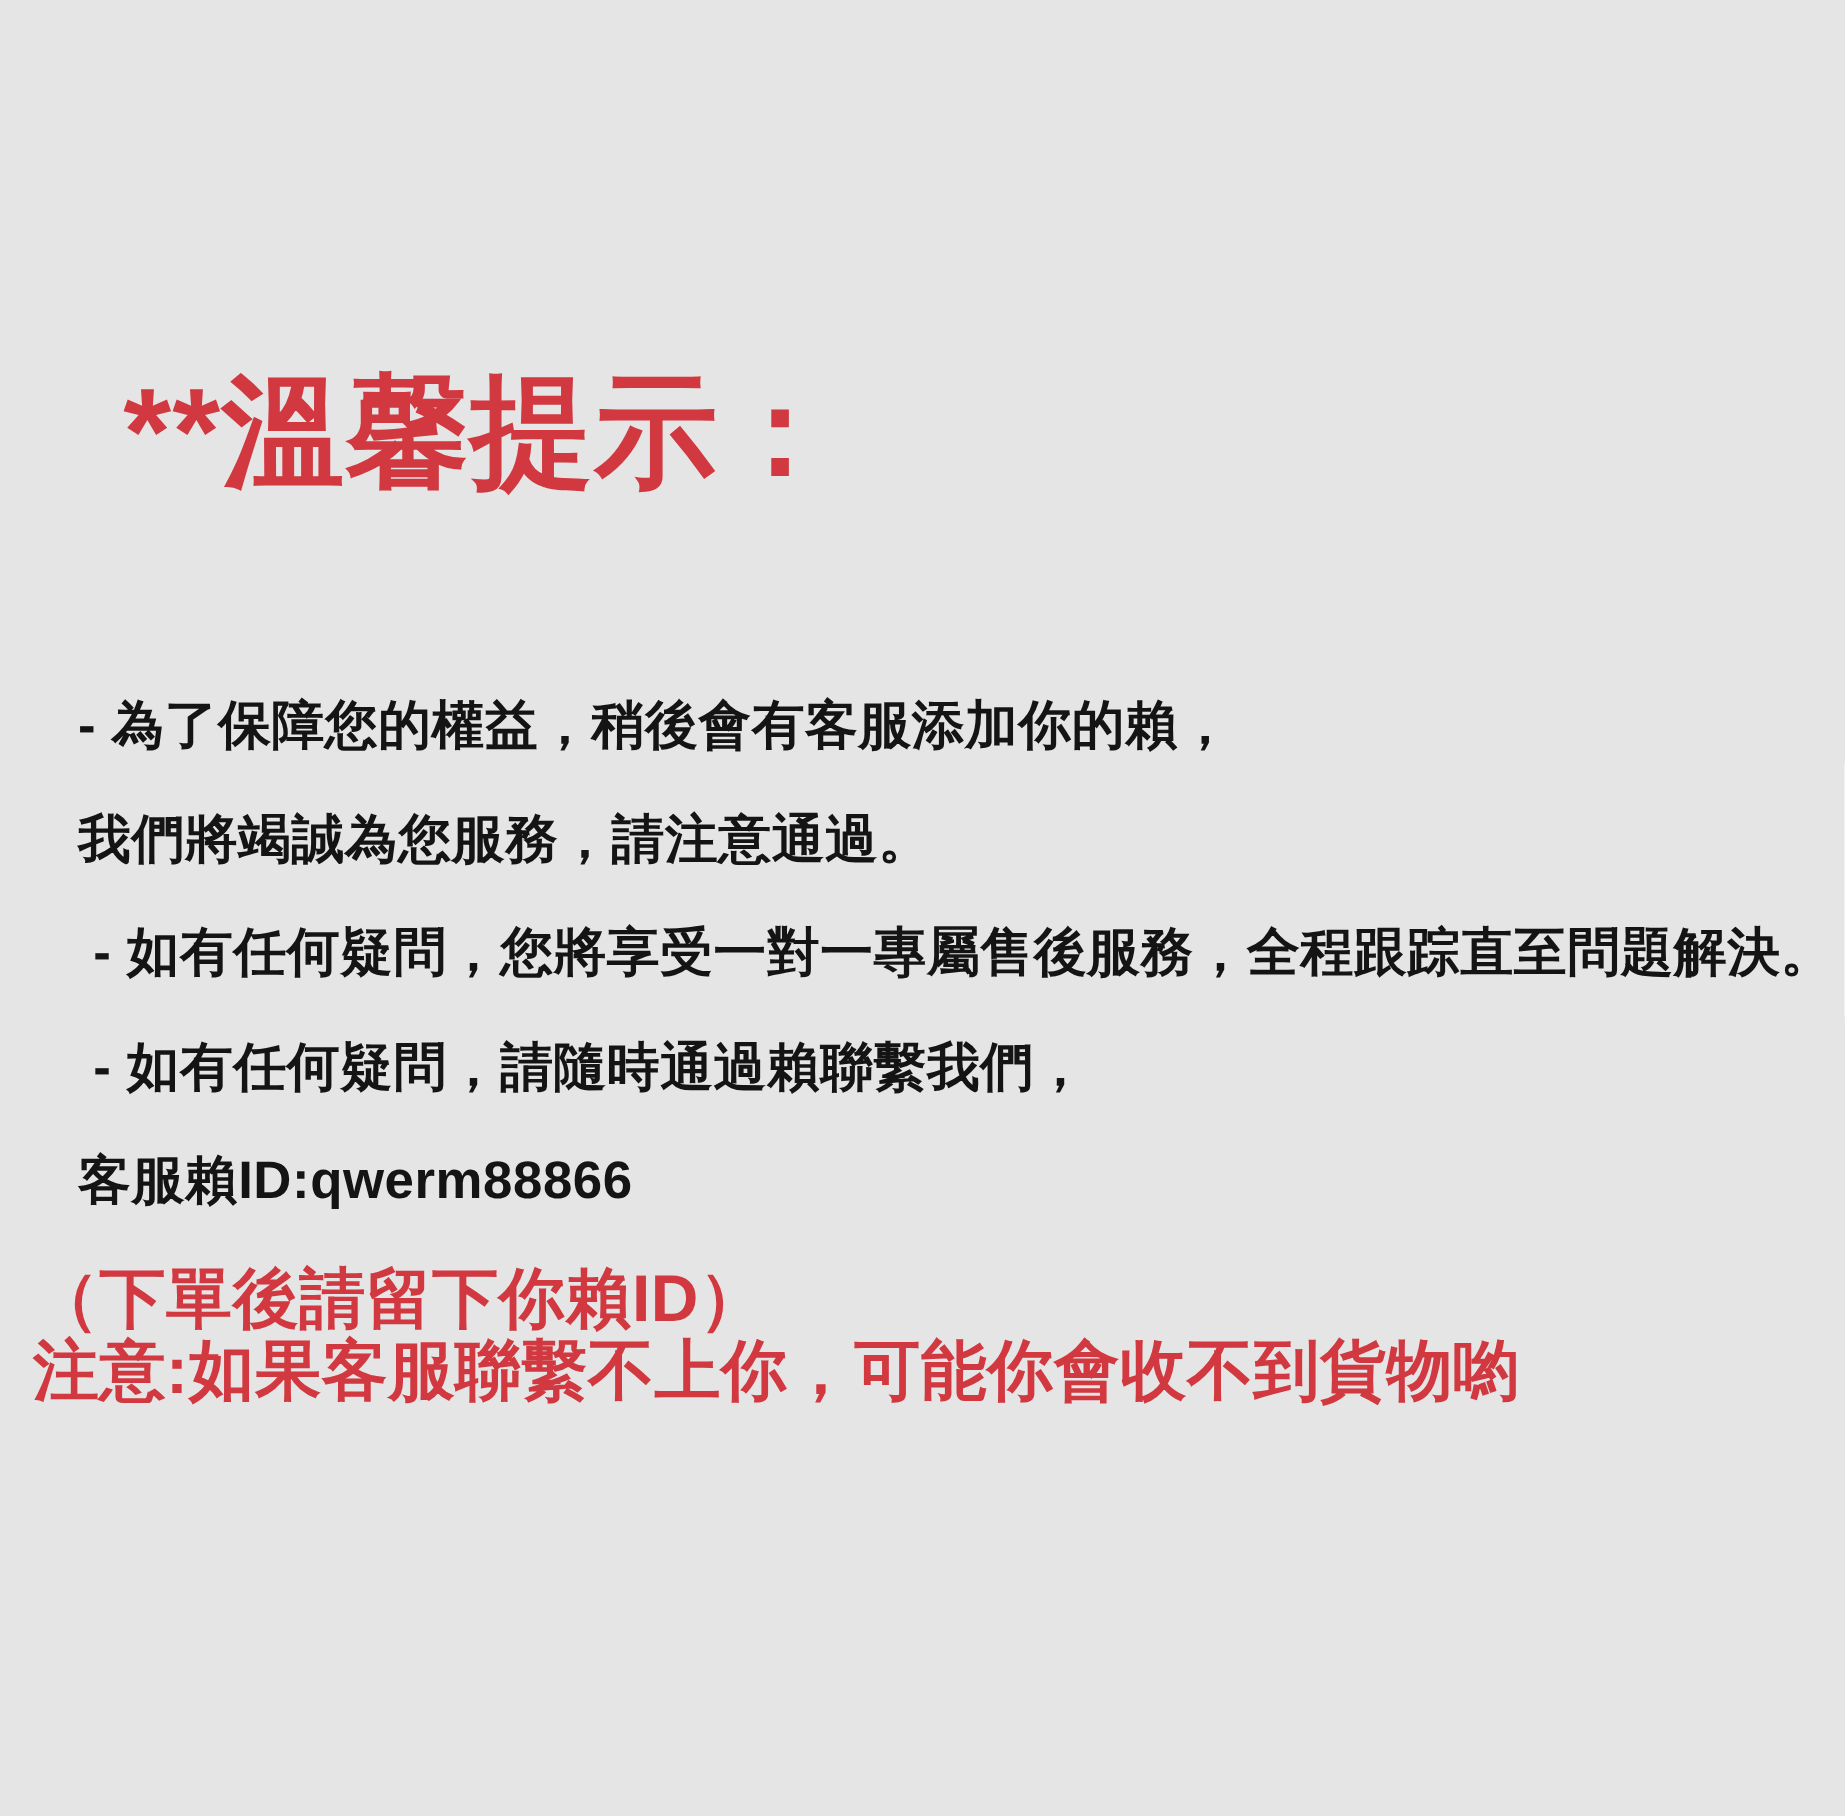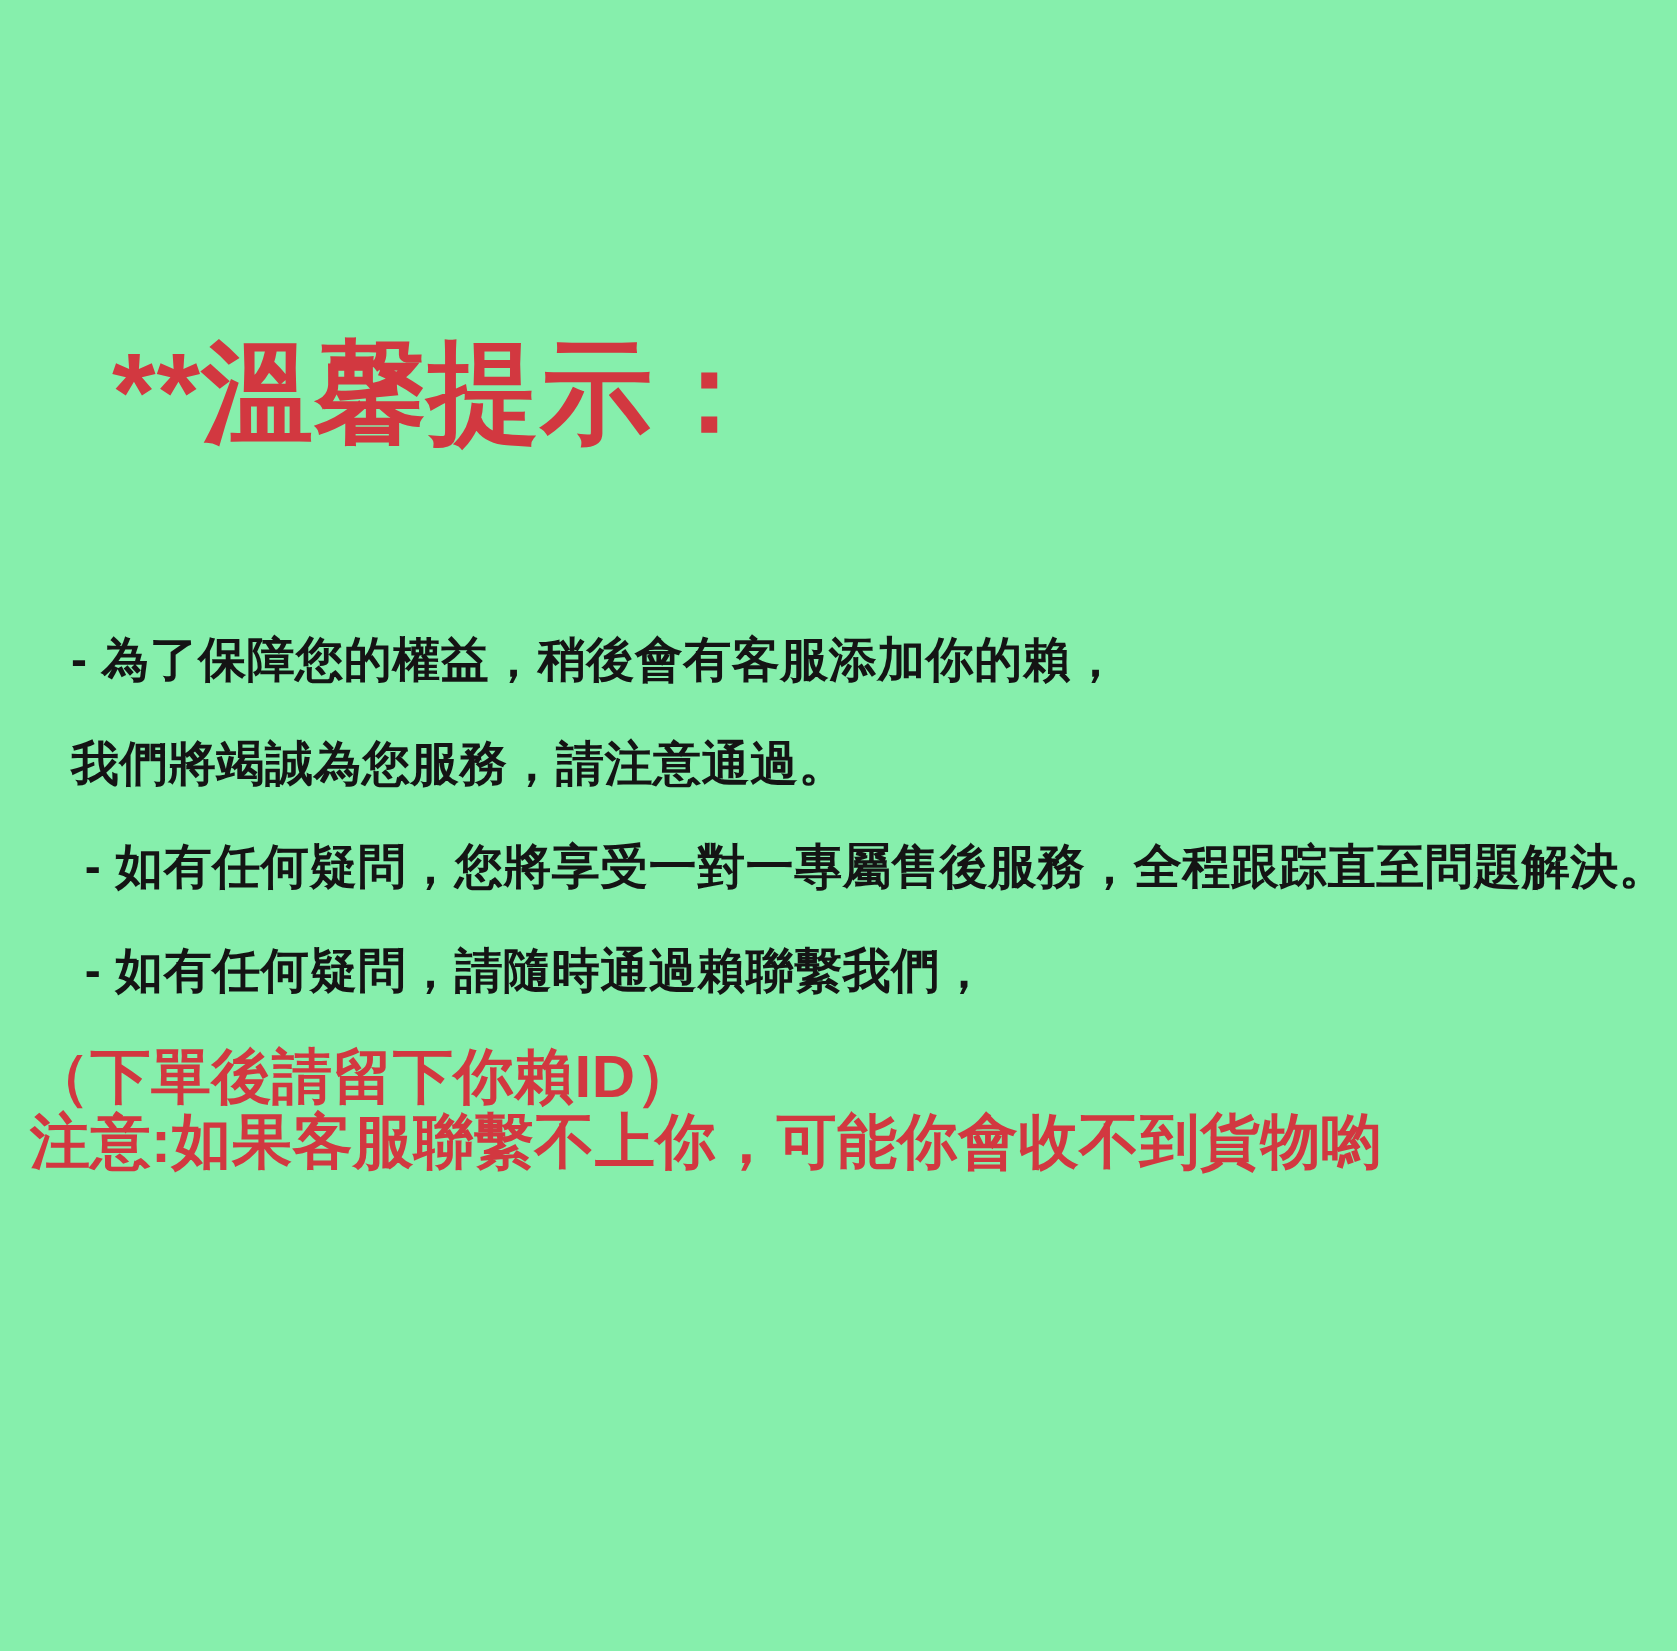--- a/index.html
+++ b/index.html
@@ -4,21 +4,21 @@
 <style>
   html, body {
     margin: 0;
     padding: 0;
     background: #ffffff;
   }
   .page {
     position: relative;
     width: 1677px;
     height: 1651px;
-    background: #86efac;
+    background: #e5e5e5;
     overflow: hidden;
     font-family: "Liberation Sans", sans-serif;
   }
   .notice-title {
     margin: 323px 0 0 112px;
     font-size: 112px;
     line-height: 1.25;
     font-weight: 900;
     color: #d23840;
     letter-spacing: 1px;
@@ -55,20 +55,21 @@
 
 <div class="page">
 
   <h1 class="notice-title">**溫馨提示：</h1>
 
   <div class="notice-body">
     <p>- 為了保障您的權益，稍後會有客服添加你的賴，</p>
     <p>我們將竭誠為您服務，請注意通過。</p>
     <p> - 如有任何疑問，您將享受一對一專屬售後服務，全程跟踪直至問題解決。</p>
     <p> - 如有任何疑問，請隨時通過賴聯繫我們，</p>
+    <p>客服賴ID:qwerm88866</p>
   </div>
 
   <div class="warning-block">
     <p>（下單後請留下你賴ID）</p>
     <p>注意:如果客服聯繫不上你，可能你會收不到貨物喲</p>
   </div>
 
 </div>
 
 </body></html>

